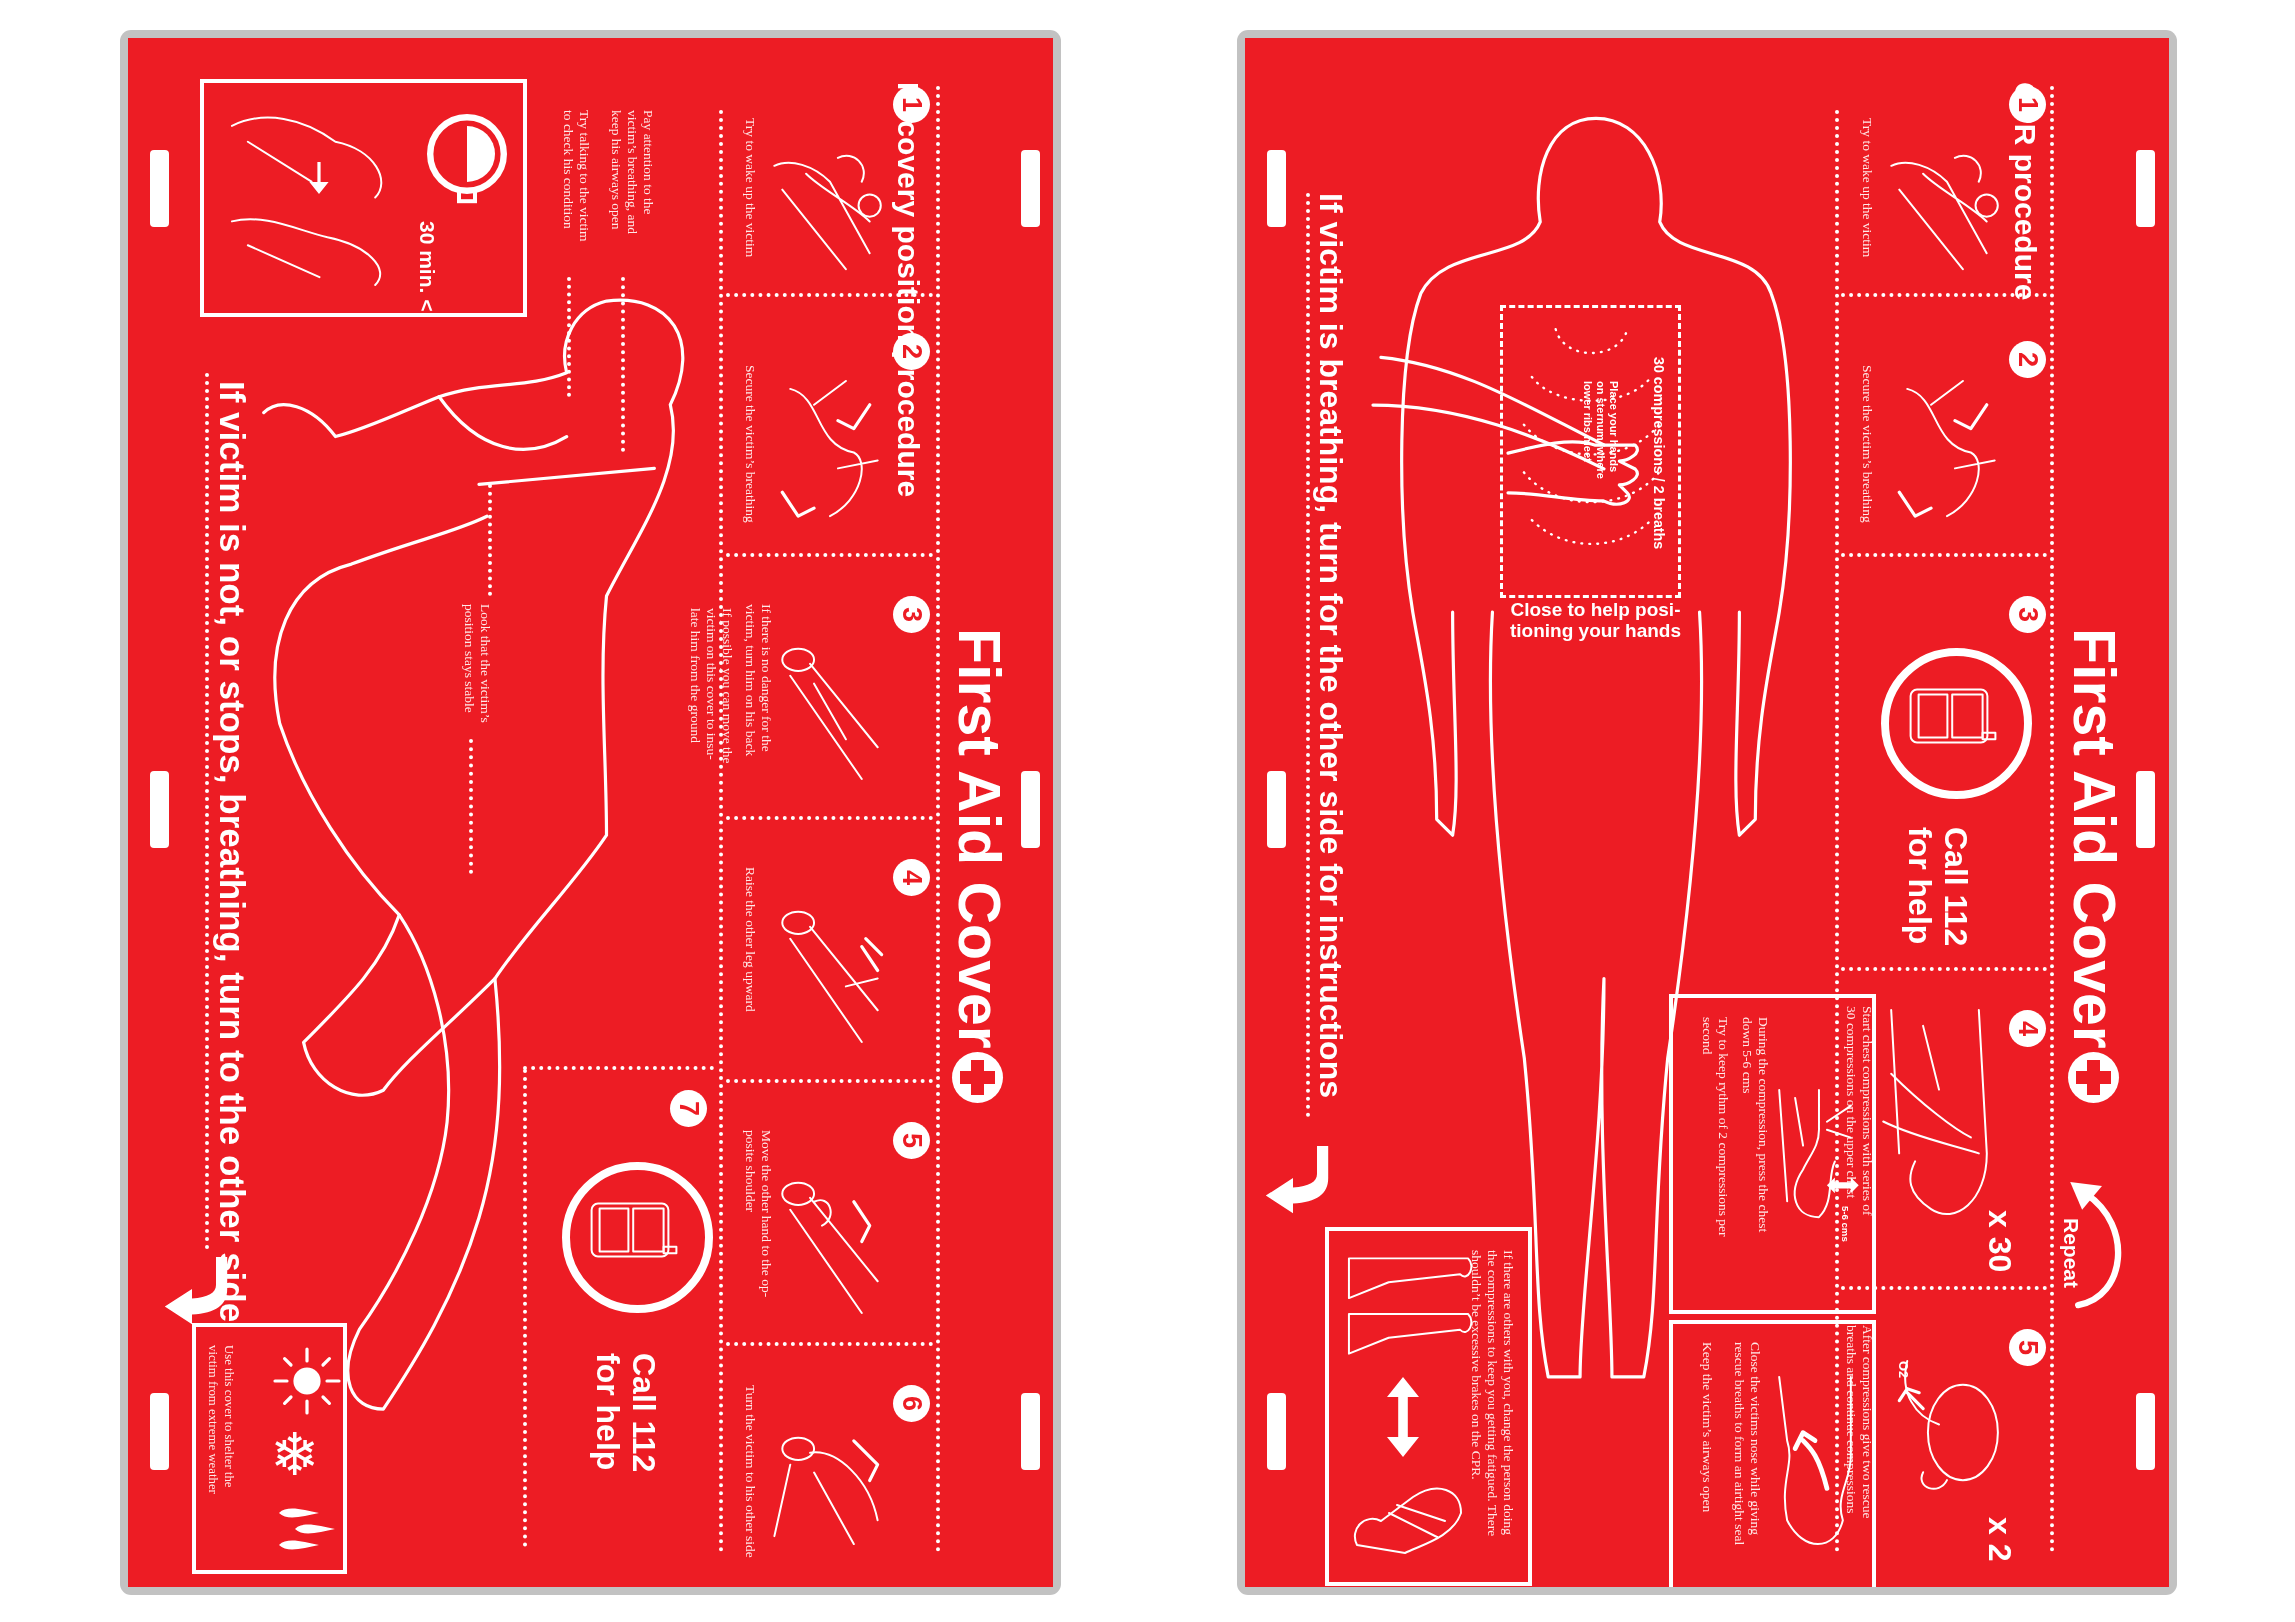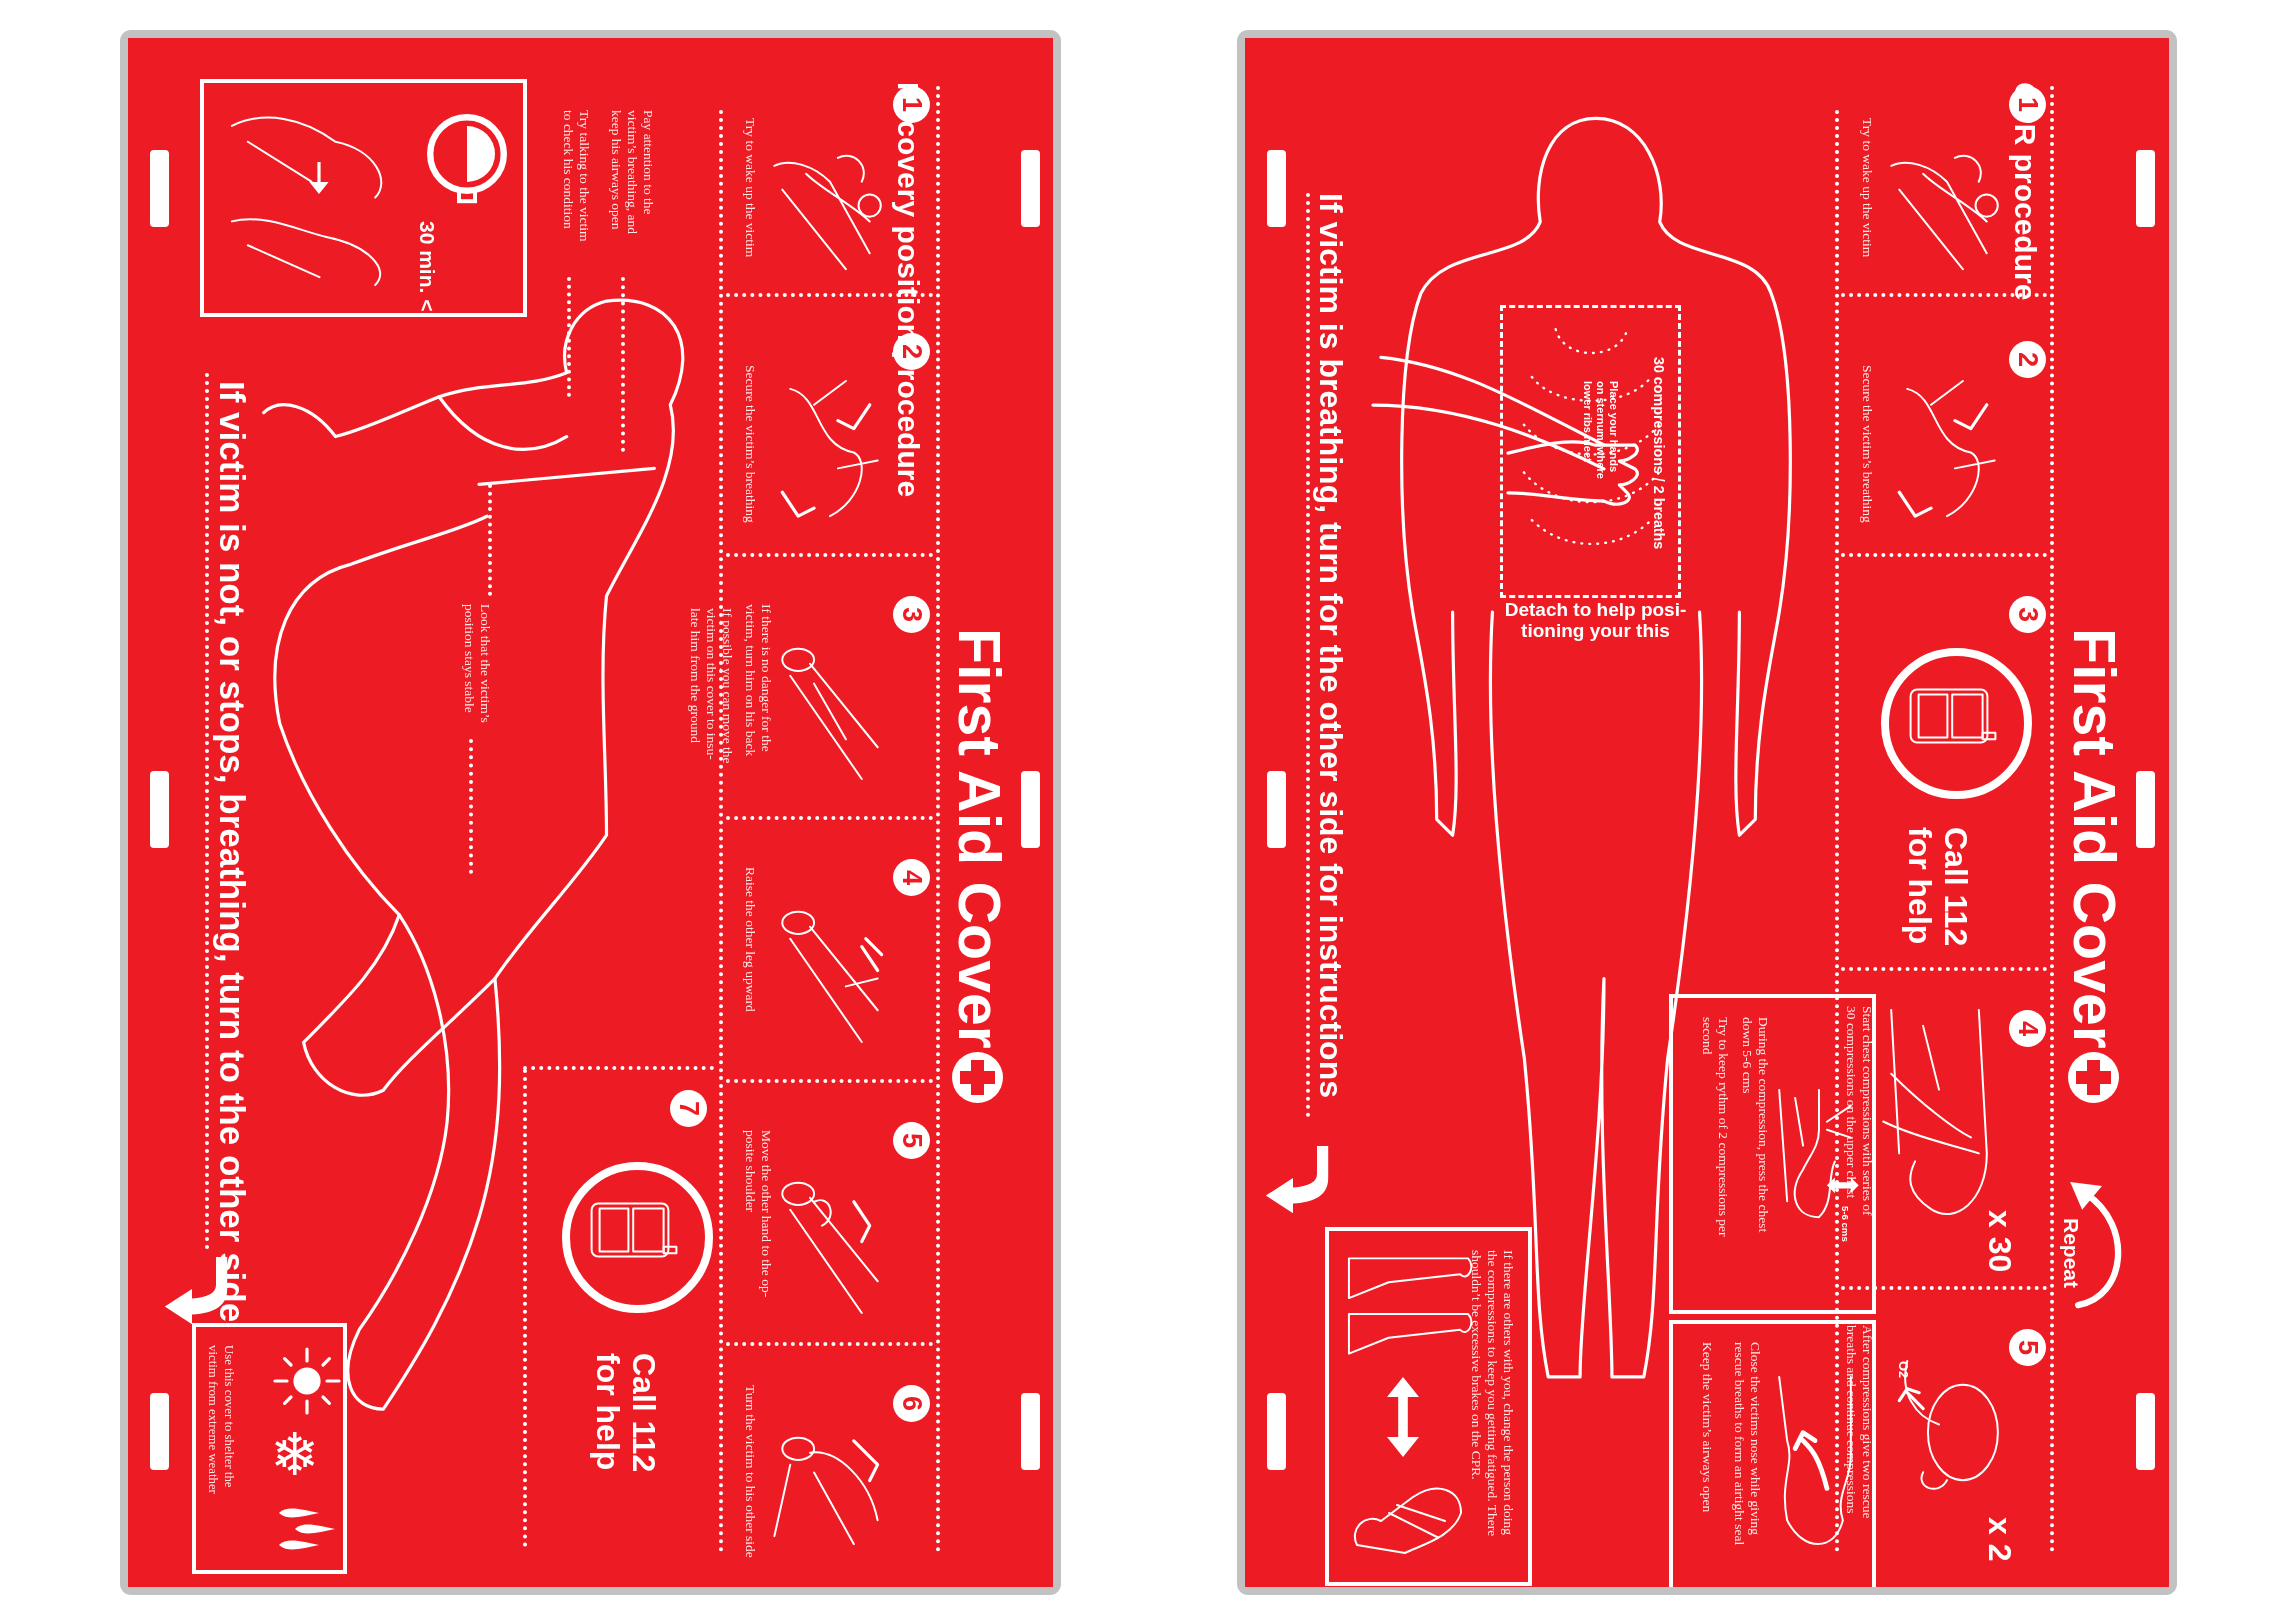--- a/index.html
+++ b/index.html
@@ -255,22 +255,22 @@
       <path class="dotline" d="M60 20 C70 60 140 60 150 20 M30 80 C60 120 150 120 180 80 M20 140 C60 190 150 190 190 140 M20 200 C60 250 150 250 190 200 M30 260 C70 300 140 300 180 260"></path>
     </svg>
     <svg style="left:263px;top:383px;" width="159" height="96" viewBox="0 0 200 120">
       <path class="line" d="M0 40 C40 30 80 20 110 30 L160 30 C170 40 150 50 140 50 L160 60 C170 70 150 80 140 80 L150 90 C160 100 140 110 120 100 C80 100 40 90 0 90"></path>
     </svg>
     <div class="rot bold" style="left:422px;top:319px;font-size:14.3px;">30 compressions / 2 breaths</div>
     <div class="rot bold" style="left:375px;top:343px;font-size:11px;">Place your hands</div>
     <div class="rot bold" style="left:362px;top:343px;font-size:11px;">on sternum, where</div>
     <div class="rot bold" style="left:349px;top:343px;font-size:11px;">lower ribs meet</div>
     <div style="position:absolute;left:259px;top:562px;width:183px;text-align:center;color:#fff;font-weight:700;font-size:19px;line-height:1.1;">
-      <div>Detach to help posi-</div>
-      <div>tioning your this</div>
+      <div>Close to help posi-</div>
+      <div>tioning your hands</div>
     </div>
 
     <div class="box" style="left:424px;top:956px;width:199px;height:312px;"></div>
     <svg style="left:526px;top:1044px;" width="88" height="159" viewBox="0 0 110 200">
       <path class="thin" d="M10 10 L20 150 M30 20 L40 80 M60 10 L60 60 C60 80 50 90 40 110 C20 140 30 170 60 170 C80 150 70 120 80 100 M70 50 L100 30 M70 60 L100 70"></path>
       <path d="M70 130 L80 120 L80 126 L100 126 L100 120 L110 130 L100 140 L100 134 L80 134 L80 140 Z" fill="#fff"></path>
     </svg>
     <div class="rot bold" style="left:606px;top:1168px;font-size:9.6px;">5-6 cms</div>
     <div class="rot serif" style="left:526px;top:979px;font-size:13.5px;">During the compression, press the chest</div>
     <div class="rot serif" style="left:510px;top:979px;font-size:13.5px;">down 5-6 cms</div>

